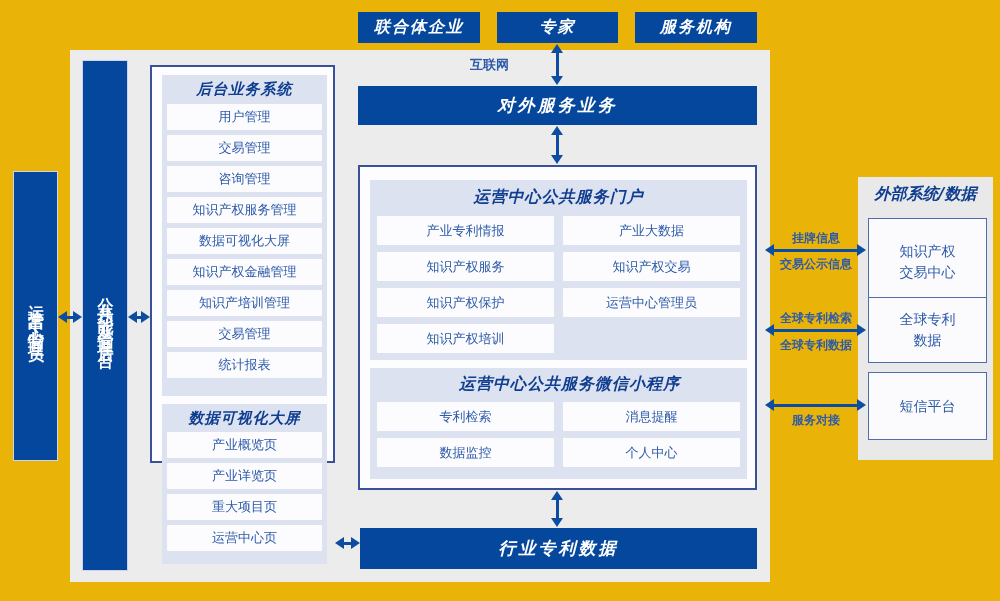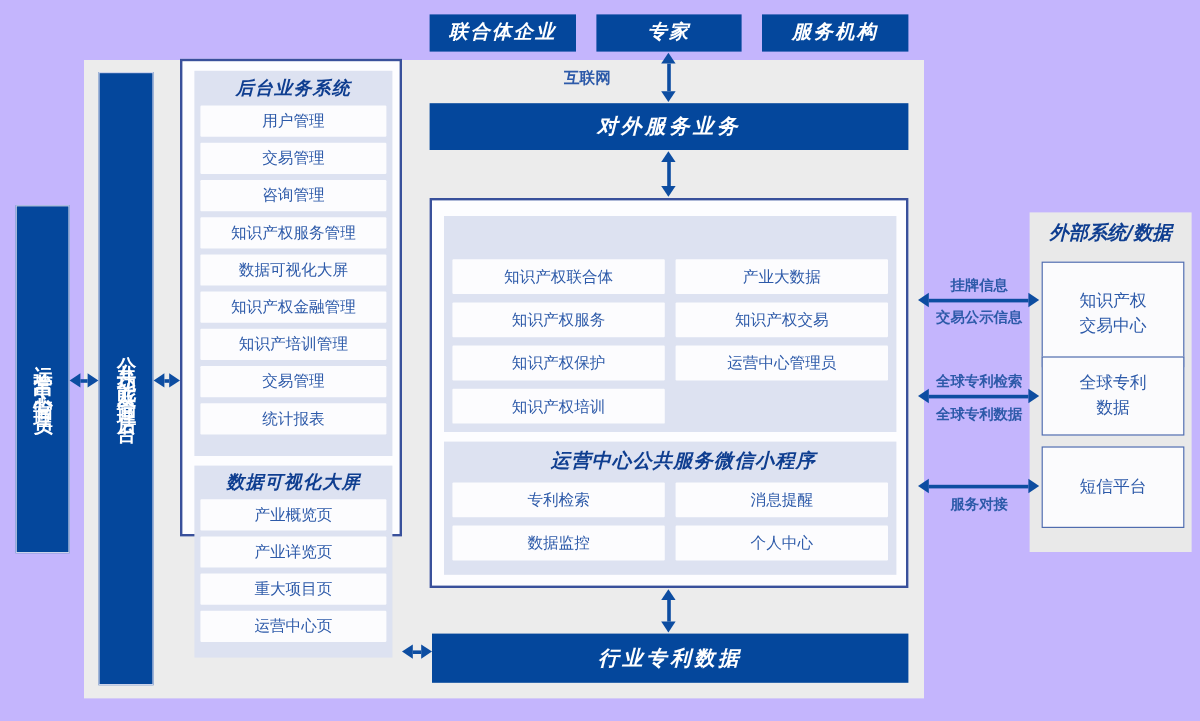--- a/index.html
+++ b/index.html
@@ -5,21 +5,21 @@
   :root{
     --blue:#04479c;
     --arrow:#0d4da1;
     --txt:#2d5aa9;
     --title:#0f3e90;
     --lav:#dde2f1;
     --gray:#ececec;
   }
   html,body{margin:0;padding:0;}
   body{font-family:"DejaVu Sans","Liberation Sans",sans-serif;background:#fff;}
-  .stage{position:relative;width:1000px;height:601px;background:#c4b5fd;overflow:hidden;}
+  .stage{position:relative;width:1000px;height:601px;background:#eab308;overflow:hidden;}
   .abs{position:absolute;}
   .grayarea{background:var(--gray);}
   .bluebox{background:var(--blue);color:#fff;font-weight:bold;font-style:italic;
            display:flex;align-items:center;justify-content:center;letter-spacing:2px;}
   .entity{font-size:16px;}
   .bigbar{font-size:17px;letter-spacing:3px;}
   .vbar{background:var(--blue);color:#fff;font-weight:bold;
         writing-mode:vertical-lr;display:flex;align-items:center;justify-content:center;
         font-size:16px;letter-spacing:7px;border:1px solid #ccd3ea;box-sizing:border-box;}
   .cbox{background:#fdfdff;border:2px solid #39509b;box-sizing:border-box;}
@@ -75,22 +75,23 @@
 
   <div class="abs bluebox bigbar" style="left:358px;top:86px;width:399px;height:39px;">
     <span>对外服务业务</span>
   </div>
 
   <div class="abs arrow-v" style="left:556px;top:135px;height:20px;"></div>
 
   <div class="abs cbox" style="left:358px;top:165px;width:399px;height:325px;">
 
     <div class="panel" style="left:10px;top:13px;width:377px;height:180px;">
+      <div class="ptitle" style="padding-top:7px;font-size:16px;">运营中心公共服务门户</div>
       <div class="grid2" style="top:36px;">
-        <div class="item">知识产权联合体</div>
+        <div class="item">产业专利情报</div>
         <div class="item">产业大数据</div>
         <div class="item">知识产权服务</div>
         <div class="item">知识产权交易</div>
         <div class="item">知识产权保护</div>
         <div class="item">运营中心管理员</div>
         <div class="item">知识产权培训</div>
       </div>
     </div>
 
     <div class="panel" style="left:10px;top:201px;width:377px;height:111px;">
@@ -104,21 +105,21 @@
     </div>
   </div>
 
   <div class="abs arrow-v" style="left:556px;top:500px;height:18px;"></div>
 
   <div class="abs bluebox bigbar" style="left:360px;top:528px;width:397px;height:41px;">
     <span>行业专利数据</span>
   </div>
   <div class="abs arrow-h" style="left:344px;top:542px;width:7px;"></div>
 
-  <div class="abs cbox" style="left:150px;top:49px;width:185px;height:398px;text-decoration:underline;">
+  <div class="abs cbox" style="left:150px;top:65px;width:185px;height:398px;text-decoration:underline;">
 
     <div class="panel" style="left:10px;top:8px;width:165px;height:321px;">
       <div class="ptitle" style="padding-top:5px;font-size:15px;">后台业务系统</div>
       <div class="vlist" style="top:29px;">
         <div class="item">用户管理</div>
         <div class="item">交易管理</div>
         <div class="item">咨询管理</div>
         <div class="item">知识产权服务管理</div>
         <div class="item">数据可视化大屏</div>
         <div class="item">知识产权金融管理</div>

